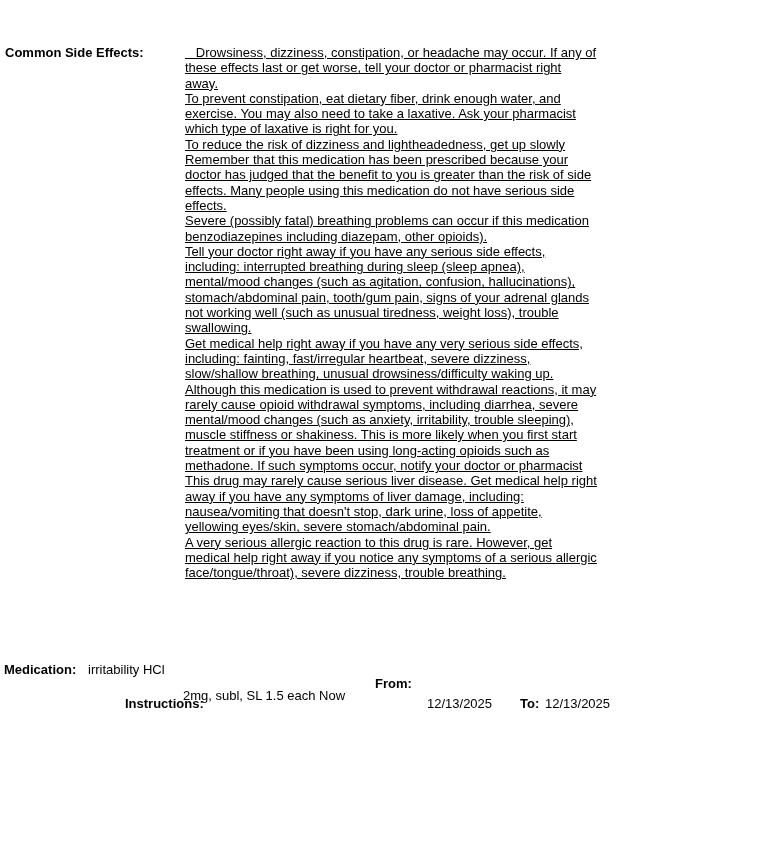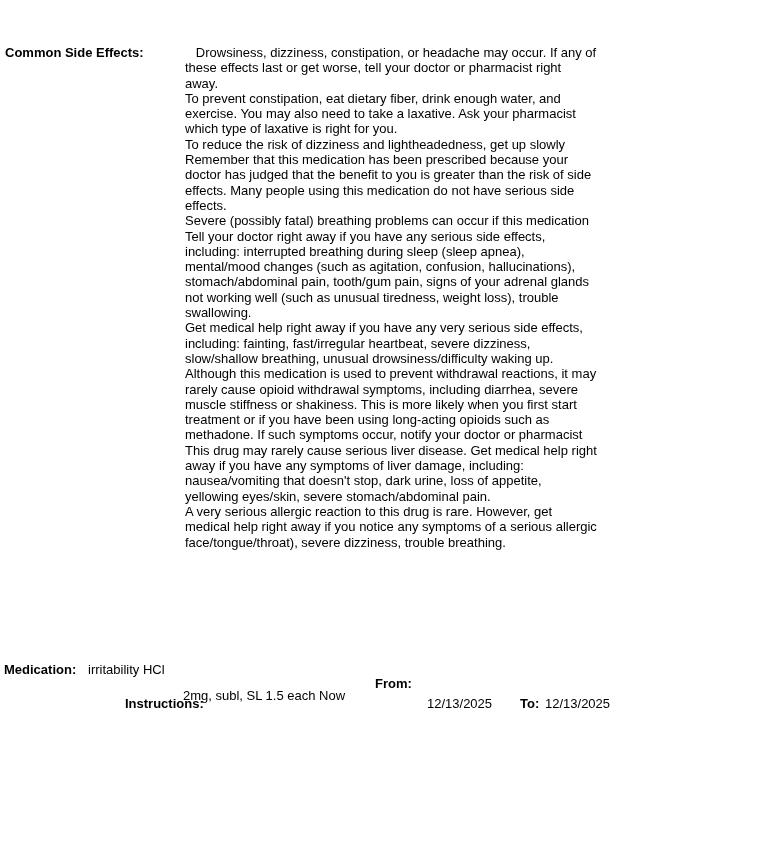--- a/index.html
+++ b/index.html
@@ -29,20 +29,21 @@
   }
   .se-text {
     left: 185px;
     top: 45px;
     width: 450px;
   }
   .se-text .text-line {
     white-space: pre;
     line-height: 15.3px;
     height: 15.3px;
+    text-decoration: underline;
   }
   .med-label {
     left: 4px;
     top: 662px;
   }
   .med-value {
     left: 88px;
     top: 662px;
     width: 96px;
     line-height: 15.3px;
@@ -90,31 +91,33 @@
     <div class="text-line">away.</div>
     <div class="text-line">To prevent constipation, eat dietary fiber, drink enough water, and</div>
     <div class="text-line">exercise. You may also need to take a laxative. Ask your pharmacist</div>
     <div class="text-line">which type of laxative is right for you.</div>
     <div class="text-line">To reduce the risk of dizziness and lightheadedness, get up slowly</div>
     <div class="text-line">Remember that this medication has been prescribed because your</div>
     <div class="text-line">doctor has judged that the benefit to you is greater than the risk of side</div>
     <div class="text-line">effects. Many people using this medication do not have serious side</div>
     <div class="text-line">effects.</div>
     <div class="text-line">Severe (possibly fatal) breathing problems can occur if this medication</div>
+    <div class="text-line">benzodiazepines including diazepam, other opioids).</div>
     <div class="text-line">Tell your doctor right away if you have any serious side effects,</div>
     <div class="text-line">including: interrupted breathing during sleep (sleep apnea),</div>
     <div class="text-line">mental/mood changes (such as agitation, confusion, hallucinations),</div>
     <div class="text-line">stomach/abdominal pain, tooth/gum pain, signs of your adrenal glands</div>
     <div class="text-line">not working well (such as unusual tiredness, weight loss), trouble</div>
     <div class="text-line">swallowing.</div>
     <div class="text-line">Get medical help right away if you have any very serious side effects,</div>
     <div class="text-line">including: fainting, fast/irregular heartbeat, severe dizziness,</div>
     <div class="text-line">slow/shallow breathing, unusual drowsiness/difficulty waking up.</div>
     <div class="text-line">Although this medication is used to prevent withdrawal reactions, it may</div>
     <div class="text-line">rarely cause opioid withdrawal symptoms, including diarrhea, severe</div>
+    <div class="text-line">mental/mood changes (such as anxiety, irritability, trouble sleeping),</div>
     <div class="text-line">muscle stiffness or shakiness. This is more likely when you first start</div>
     <div class="text-line">treatment or if you have been using long-acting opioids such as</div>
     <div class="text-line">methadone. If such symptoms occur, notify your doctor or pharmacist</div>
     <div class="text-line">This drug may rarely cause serious liver disease. Get medical help right</div>
     <div class="text-line">away if you have any symptoms of liver damage, including:</div>
     <div class="text-line">nausea/vomiting that doesn't stop, dark urine, loss of appetite,</div>
     <div class="text-line">yellowing eyes/skin, severe stomach/abdominal pain.</div>
     <div class="text-line">A very serious allergic reaction to this drug is rare. However, get</div>
     <div class="text-line">medical help right away if you notice any symptoms of a serious allergic</div>
     <div class="text-line">face/tongue/throat), severe dizziness, trouble breathing.</div>

